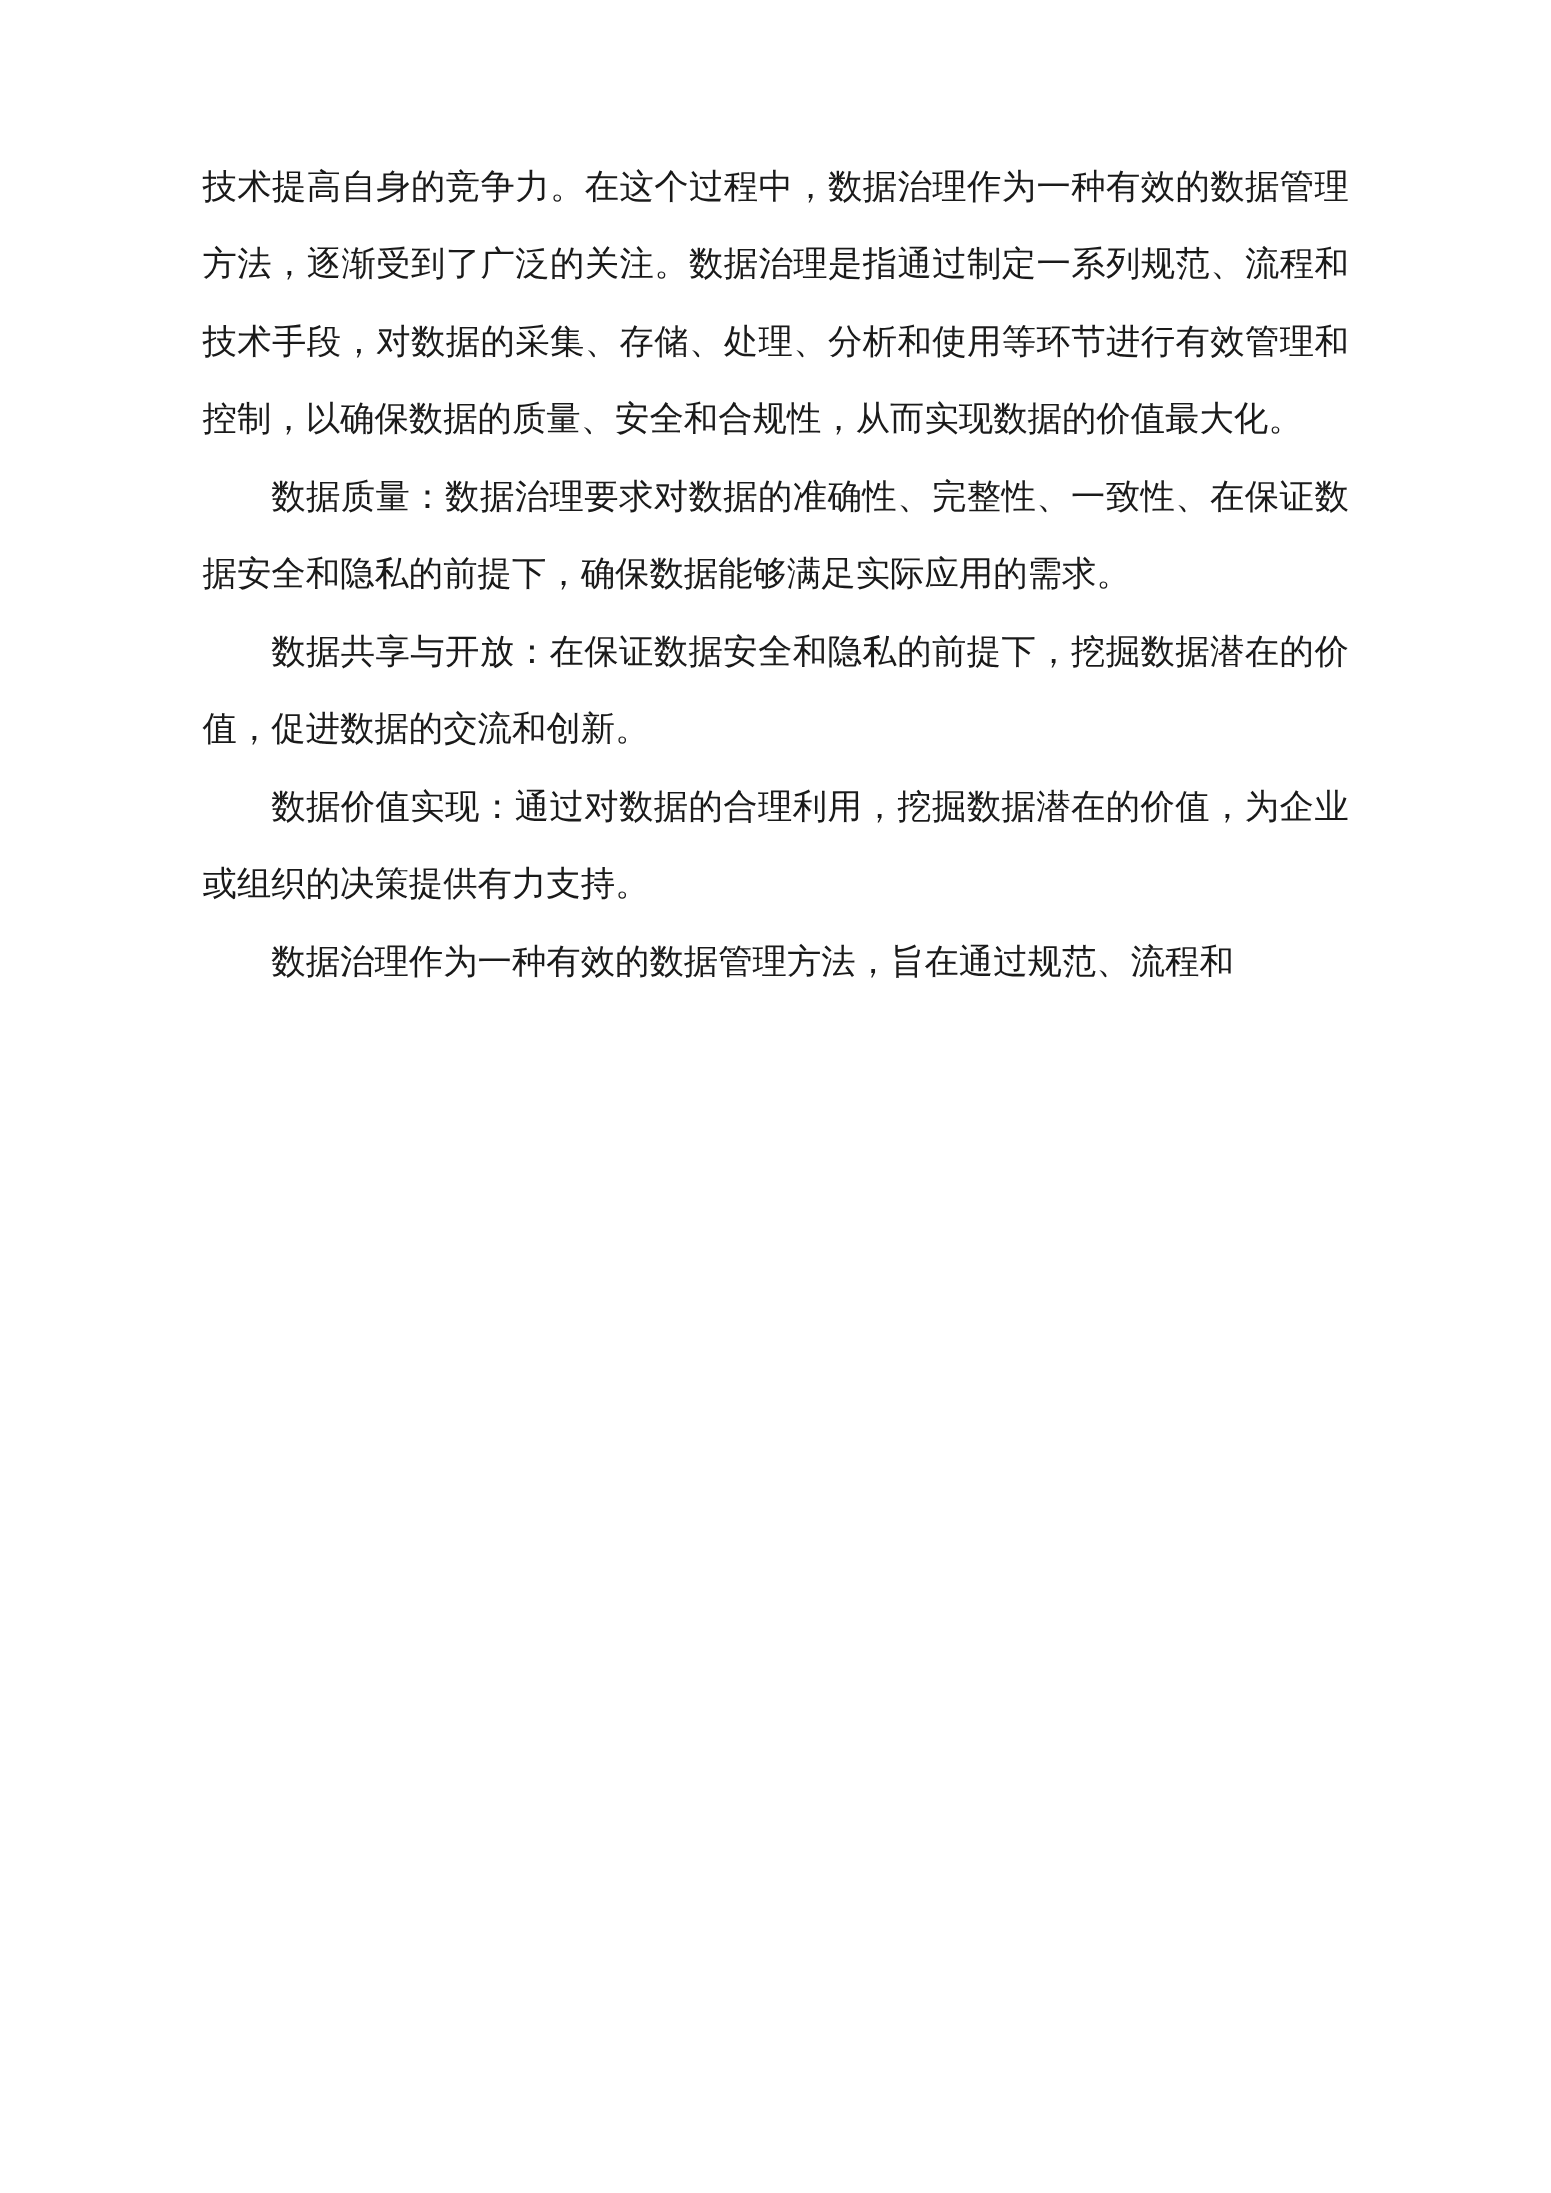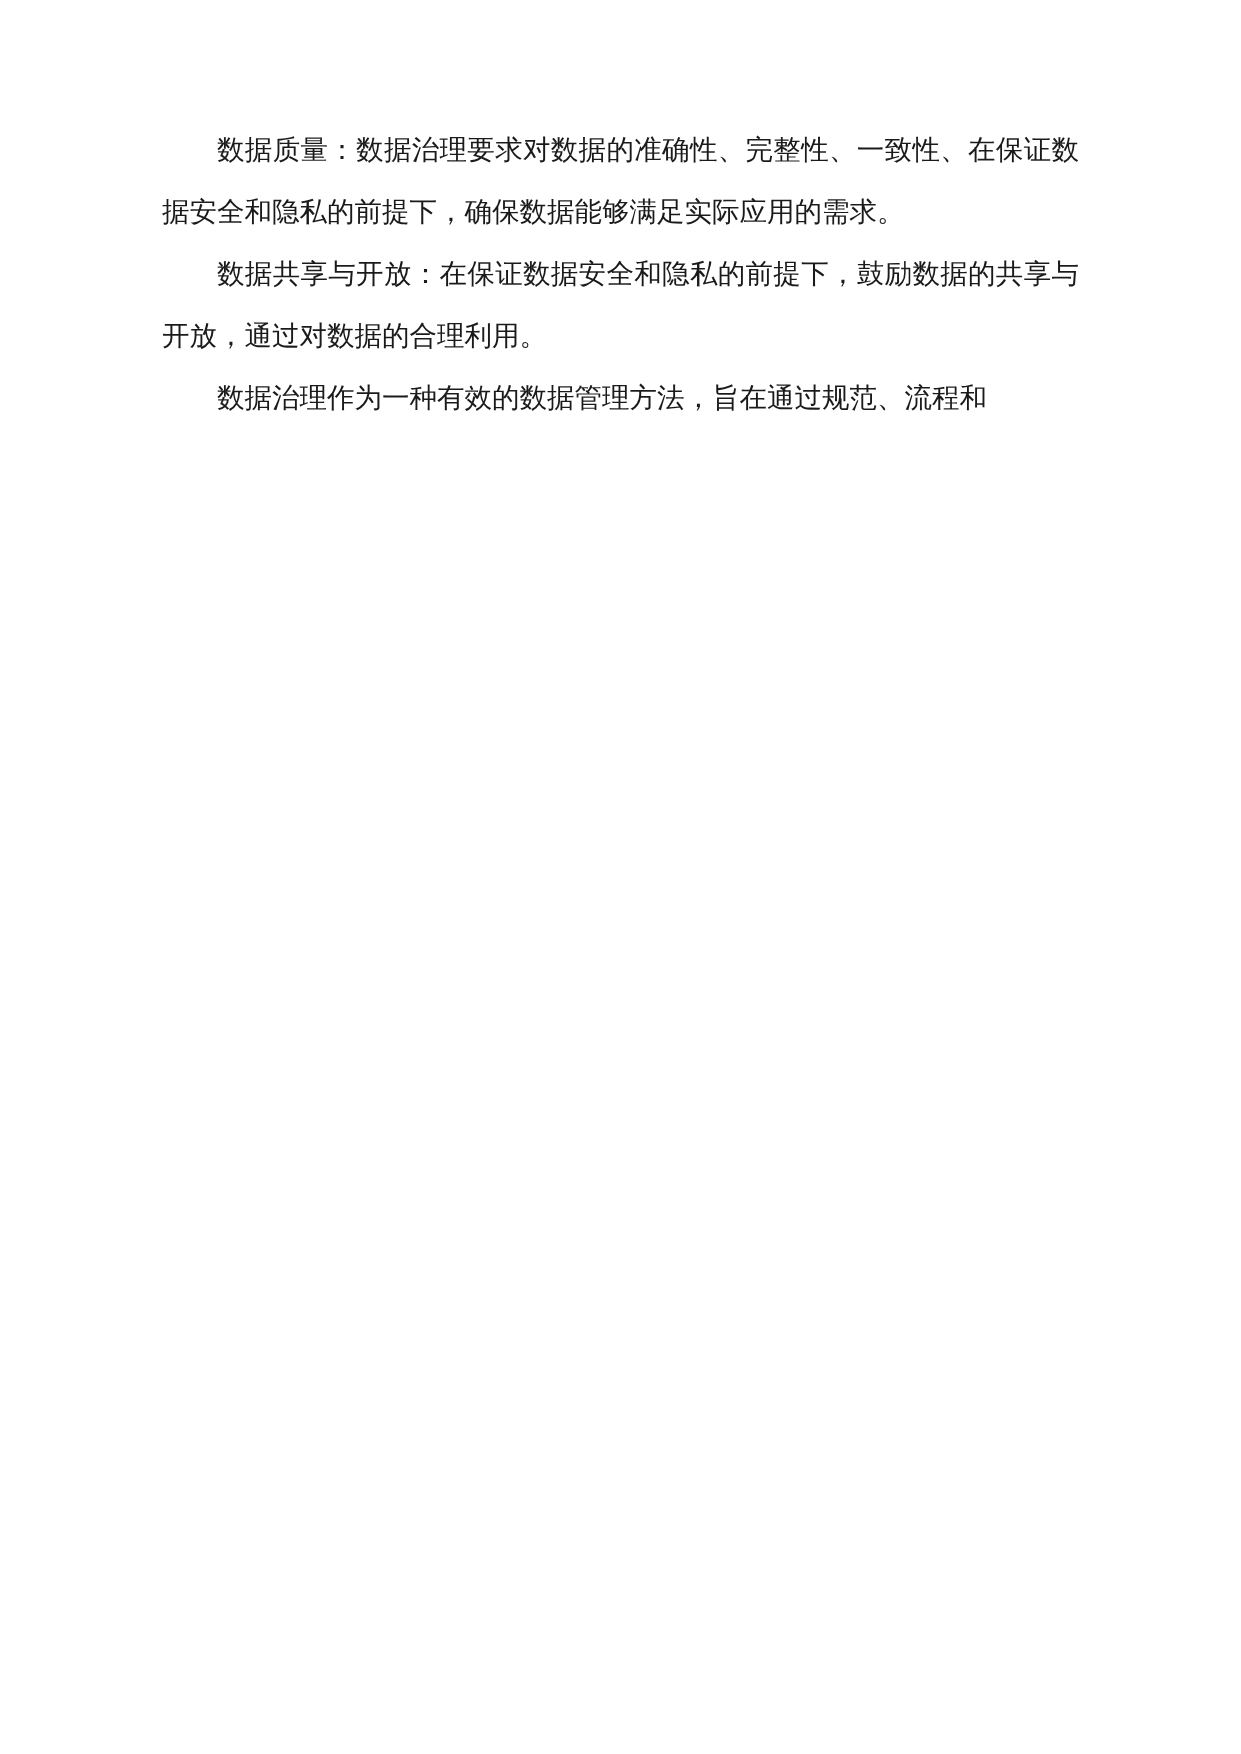--- a/index.html
+++ b/index.html
@@ -29,17 +29,19 @@
   }
   .para.no-indent {
     text-indent: 0;
   }
 </style>
 </head>
 <body>
 
 <div class="page">
   <div class="doc-body">
+    <p class="para no-indent">技术提高自身的竞争力。在这个过程中，数据治理作为一种有效的数据管理方法，逐渐受到了广泛的关注。数据治理是指通过制定一系列规范、流程和技术手段，对数据的采集、存储、处理、分析和使用等环节进行有效管理和控制，以确保数据的质量、安全和合规性，从而实现数据的价值最大化。</p>
     <p class="para">数据质量：数据治理要求对数据的准确性、完整性、一致性、在保证数据安全和隐私的前提下，确保数据能够满足实际应用的需求。</p>
-    <p class="para">数据共享与开放：在保证数据安全和隐私的前提下，鼓励数据的共享与开放，通过对数据的合理利用。</p>
+    <p class="para">数据共享与开放：在保证数据安全和隐私的前提下，挖掘数据潜在的价值，促进数据的交流和创新。</p>
+    <p class="para">数据价值实现：通过对数据的合理利用，挖掘数据潜在的价值，为企业或组织的决策提供有力支持。</p>
     <p class="para">数据治理作为一种有效的数据管理方法，旨在通过规范、流程和</p>
   </div>
 </div>
 
 </body></html>

